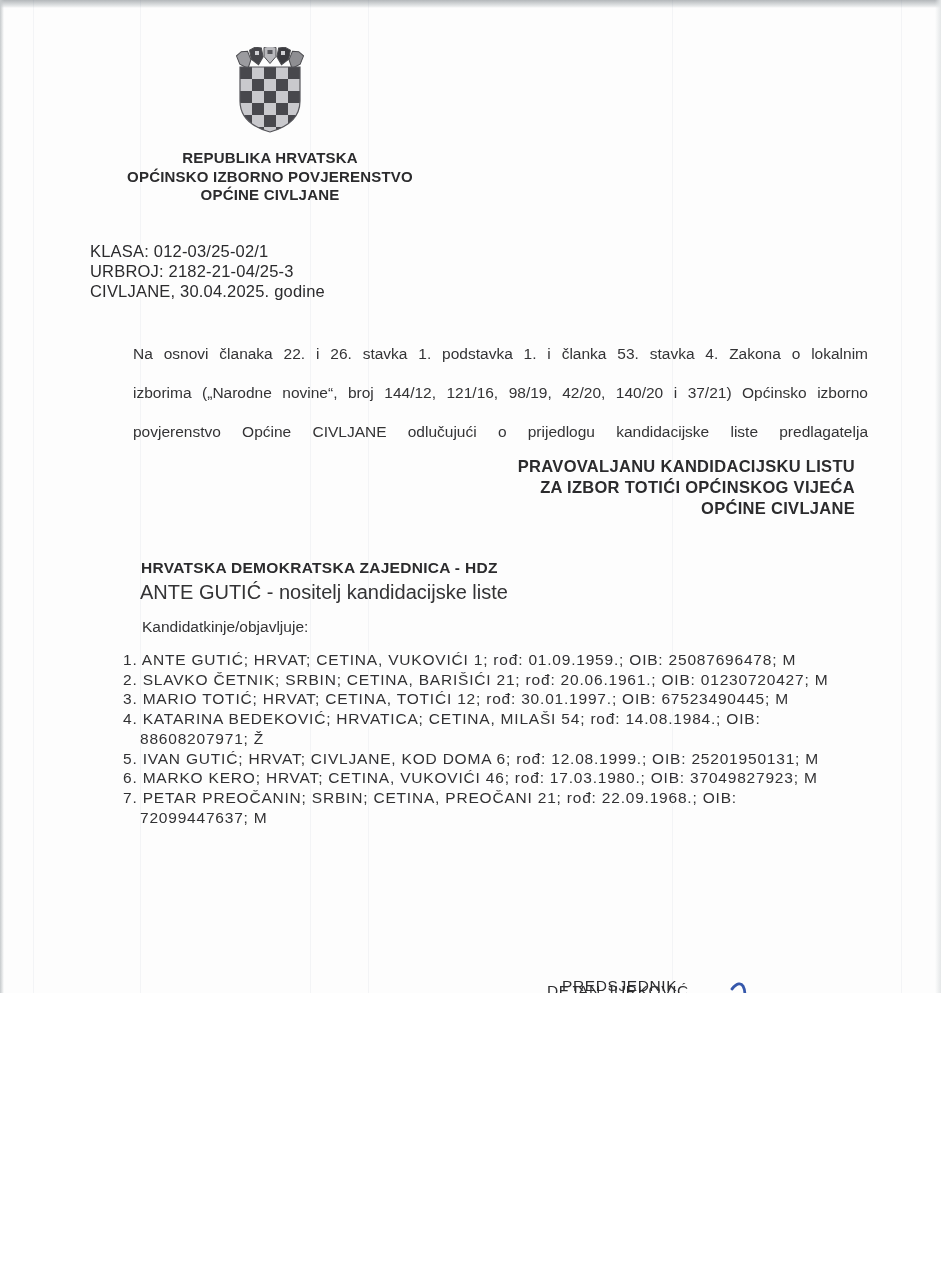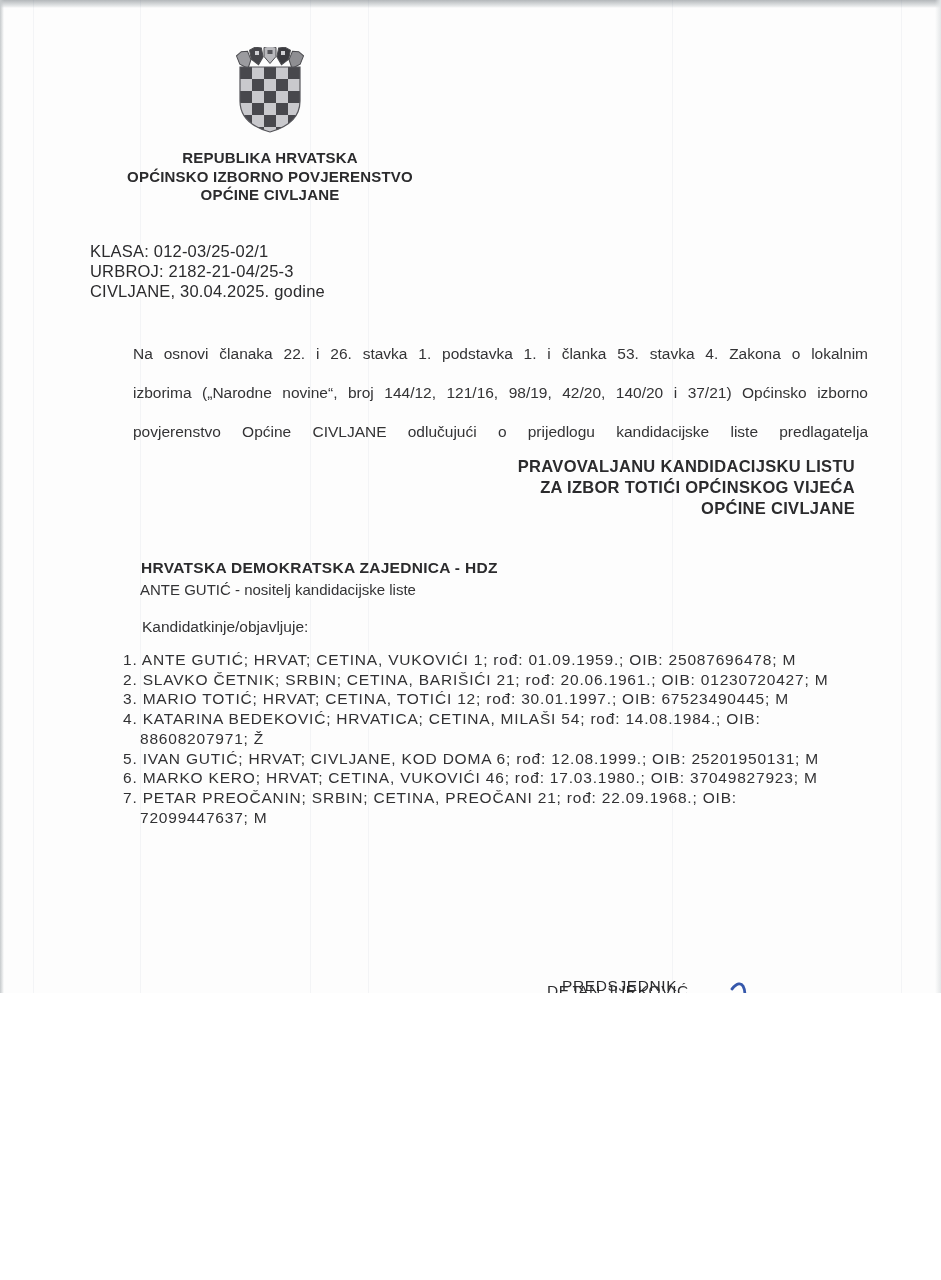--- a/index.html
+++ b/index.html
@@ -15,21 +15,21 @@
   .sl1{left:33px;}.sl2{left:140px;}.sl3{left:310px;}.sl4{left:368px;}.sl5{left:672px;}.sl6{left:901px;}
 
   .abs{position:absolute;}
   .hdr{left:80px;top:149px;width:380px;text-align:center;font-weight:700;font-size:15px;line-height:18.6px;letter-spacing:.2px;color:#2b2b2d;}
   .meta{left:90px;top:241px;font-weight:400;font-size:16.5px;line-height:20.2px;letter-spacing:.2px;color:#2b2b2d;}
   .intro{left:90px;top:344px;width:778px;font-size:15.5px;line-height:19.6px;color:#333335;}
   .jl{text-align:justify;margin-left:43px;}
   .jl::after{content:"";display:inline-block;width:100%;height:0;}
   .title{left:55px;top:456px;width:800px;text-align:right;font-weight:700;font-size:16.5px;line-height:21px;letter-spacing:.3px;color:#2b2b2d;}
   .party{left:141px;top:559px;font-weight:700;font-size:15.5px;letter-spacing:.3px;color:#2b2b2d;}
-  .holder{left:140px;top:581px;font-size:15px;color:#333335;}
+  .holder{left:140px;top:581px;font-size:20px;color:#333335;}
   .cands-label{left:142px;top:618px;font-size:15.5px;color:#333335;}
   .cand-list{left:123px;top:650px;width:724px;font-size:15.5px;line-height:19.7px;letter-spacing:.8px;color:#313133;}
   .cand-item{padding-left:17px;text-indent:-17px;}
   .role{left:562px;top:977px;font-size:15.5px;letter-spacing:.6px;color:#2e2e30;}
   .signer{left:547px;top:982px;font-size:15.5px;letter-spacing:.6px;color:#2e2e30;}
   .stamp-svg{left:557px;top:978px;}
   .sig-svg{left:520px;top:965px;}
   .arms-svg{left:236px;top:47px;}
 </style>
 </head>

